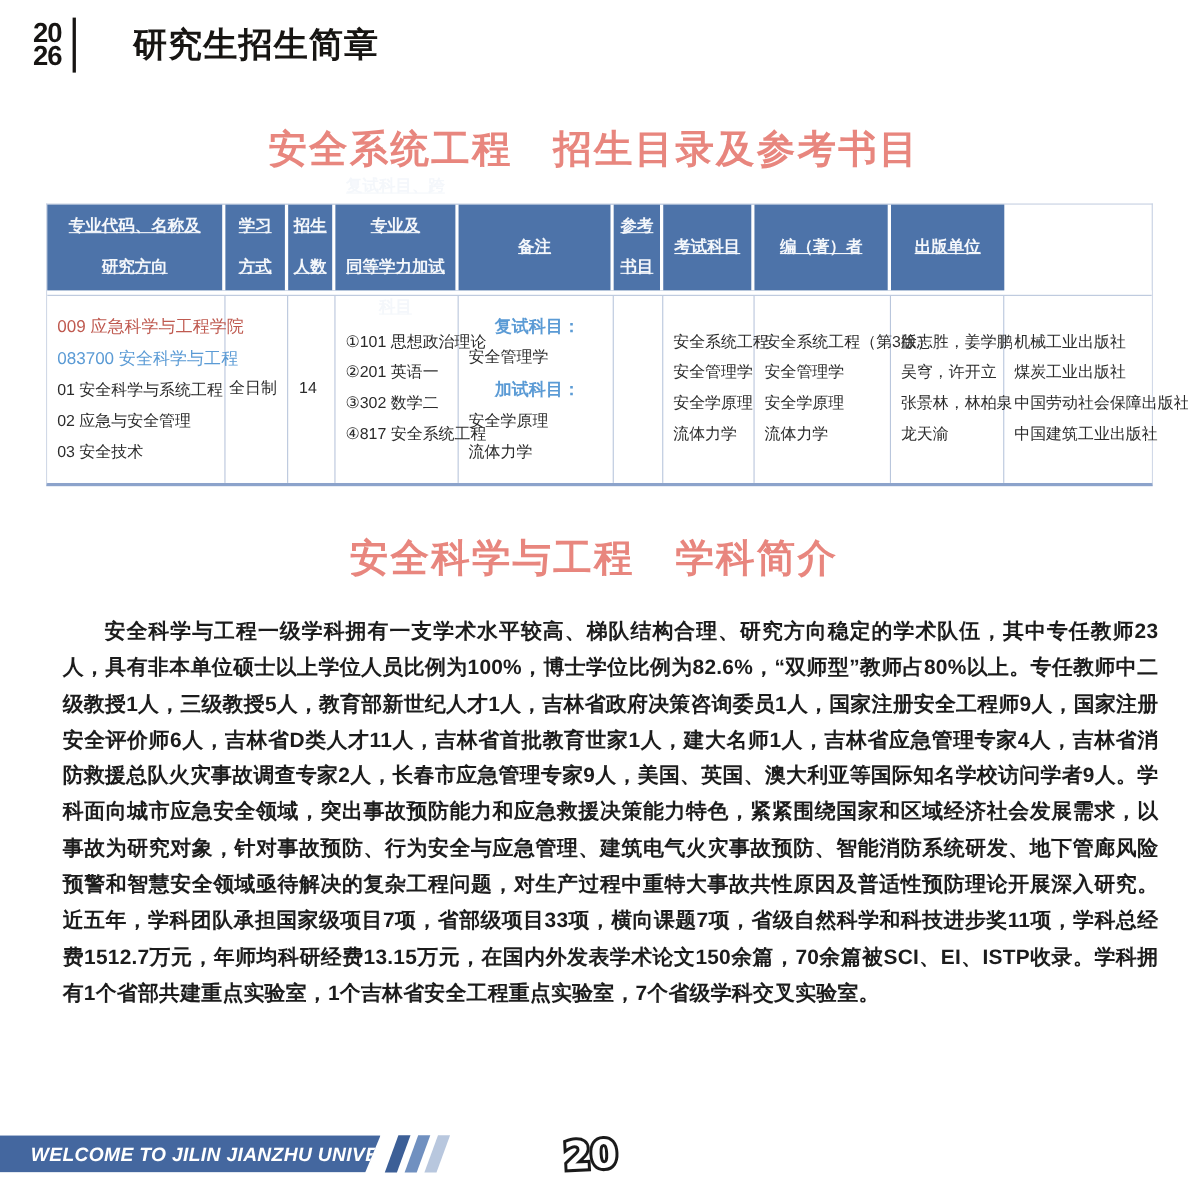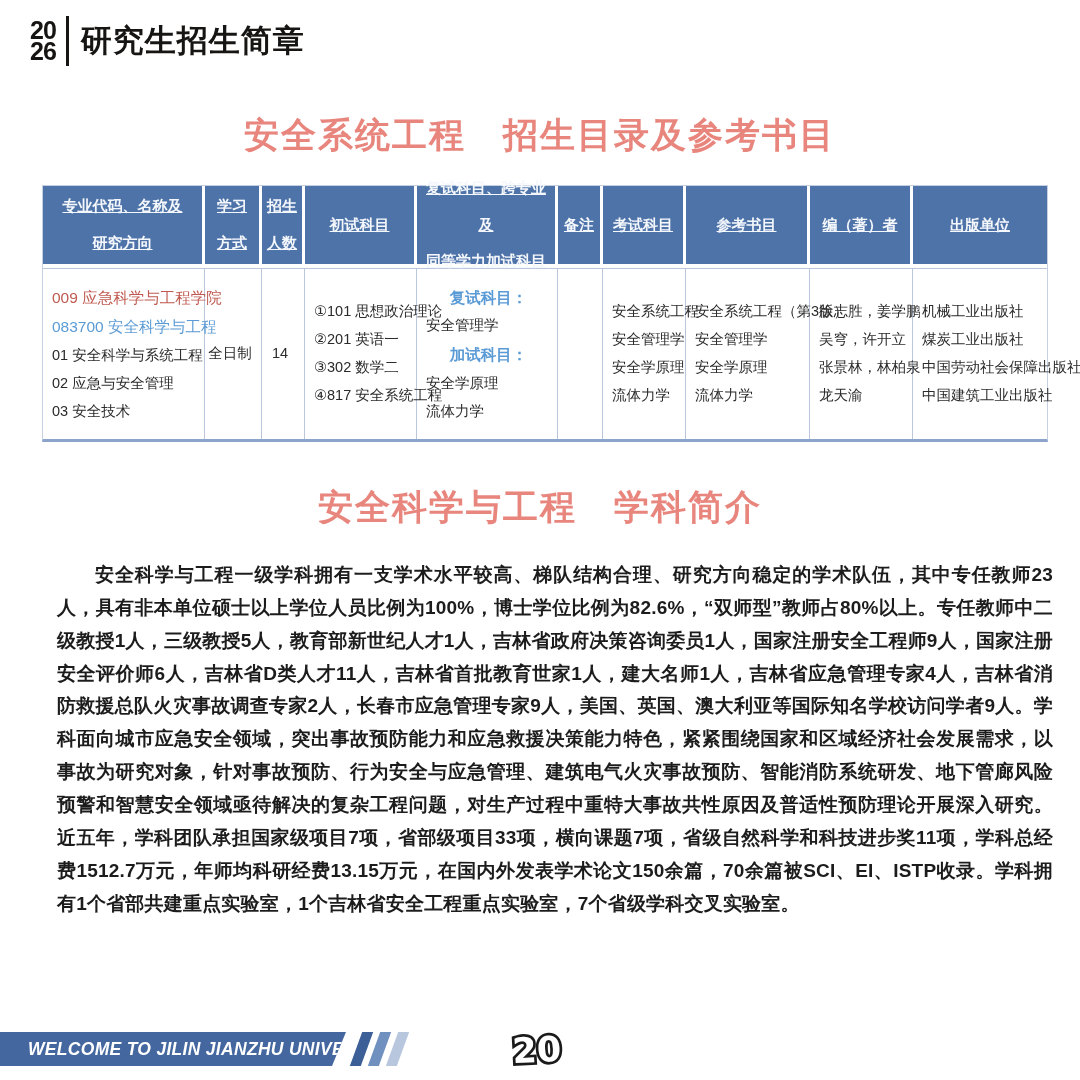--- a/index.html
+++ b/index.html
@@ -24,20 +24,21 @@
     font-weight: 900; font-size: 25px; line-height: 0.84;
     letter-spacing: -1px; color: #171513;
   }
   .masthead-divider {
     width: 3px; height: 50px; background: #171513;
     margin: 0 12px 0 10px;
   }
   .masthead-title {
     font-size: 31px; font-weight: 900; color: #171513;
     letter-spacing: 1px;
+    margin-left: 40px;
   }
 
   
   .section-title {
     position: absolute; left: 0; width: 100%;
     text-align: center;
     font-size: 35px; font-weight: 900;
     color: var(--accent-red);
     letter-spacing: 2px;
   }
@@ -139,26 +140,25 @@
   <h2 class="section-title t1">安全系统工程　招生目录及参考书目</h2>
 
   <div class="admission-table">
     <div class="tgrid thead">
       <div class="th">专业代码、名称及
 研究方向</div>
       <div class="th">学习
 方式</div>
       <div class="th">招生
 人数</div>
-      <div class="th">初试科目</div>
       <div class="th">复试科目、跨专业及
 同等学力加试科目</div>
       <div class="th">备注</div>
+      <div class="th">参考书目</div>
       <div class="th">考试科目</div>
-      <div class="th">参考书目</div>
       <div class="th">编（著）者</div>
       <div class="th">出版单位</div>
     </div>
 
     <div class="tgrid tbody">
       <div class="td">
         <div class="line college">009 应急科学与工程学院</div>
         <div class="line major-code">083700 安全科学与工程</div>
         <div class="line">01 安全科学与系统工程</div>
         <div class="line">02 应急与安全管理</div>

